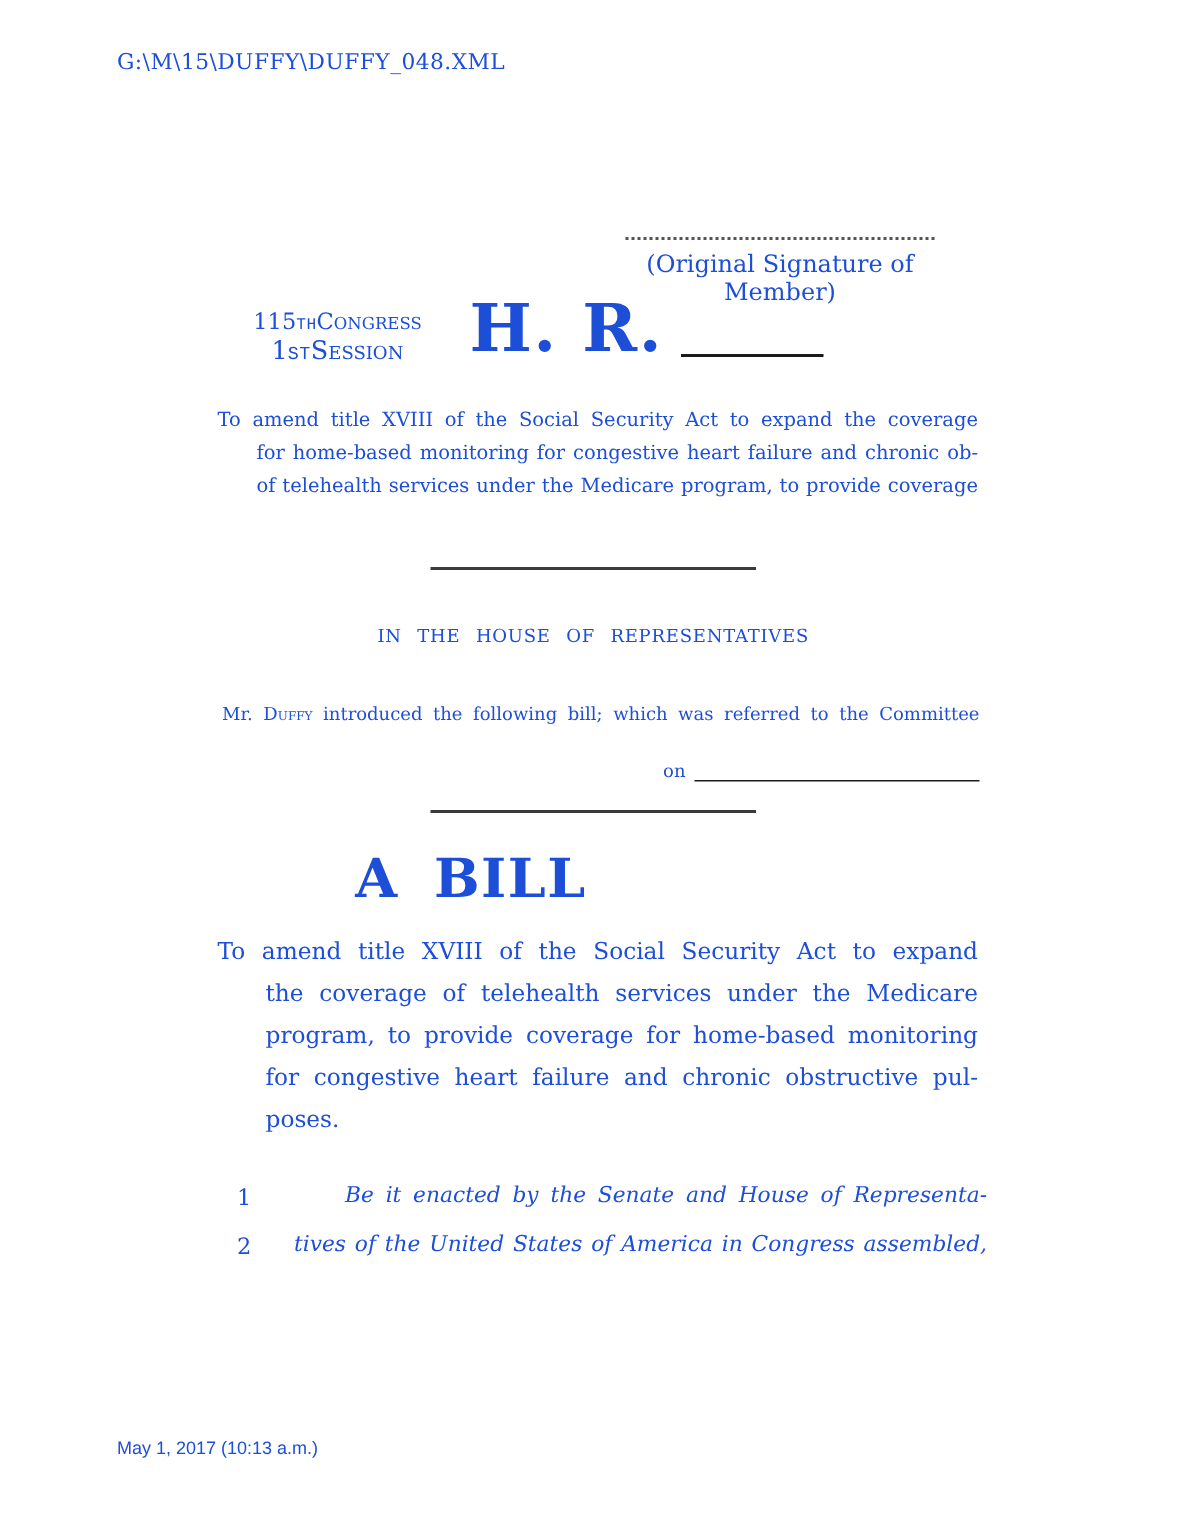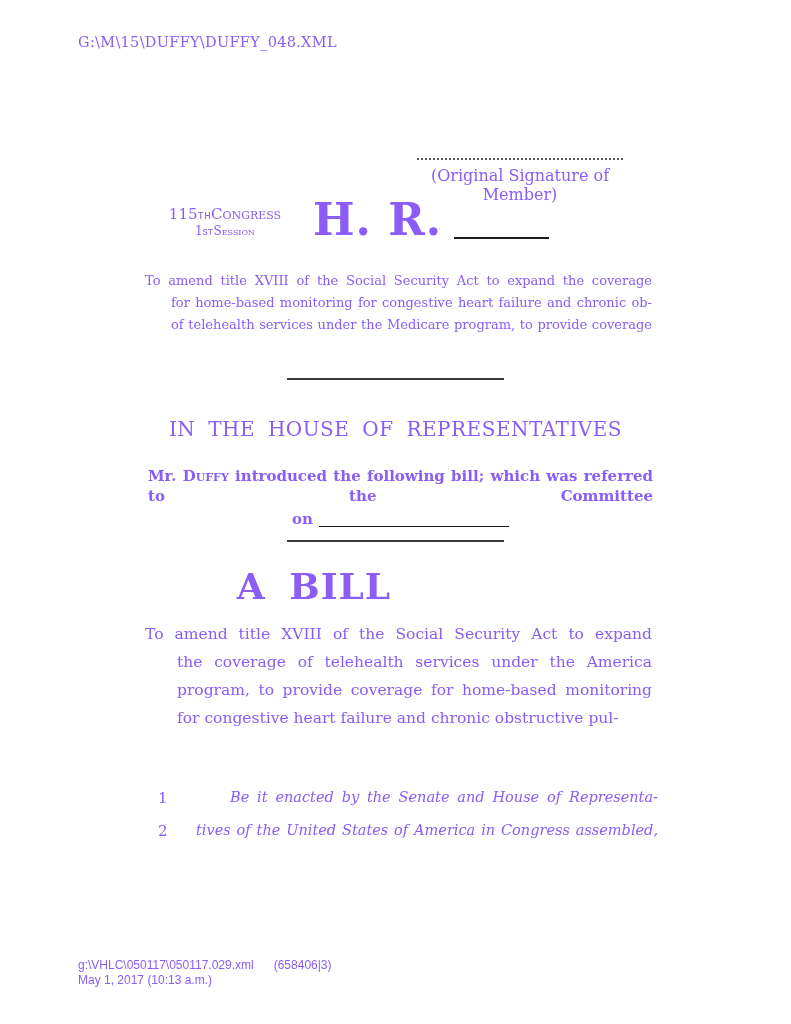--- a/index.html
+++ b/index.html
@@ -3,21 +3,21 @@
 <meta charset="utf-8">
 <style>
   html, body { margin: 0; padding: 0; background: #e8e8e8; }
   .page {
     position: relative;
     width: 791px;
     height: 1024px;
     margin: 0 auto;
     background: #ffffff;
     font-family: "DejaVu Serif", serif;
-    color: #8b5cf6;
+    color: #1d4ed8;
     overflow: hidden;
   }
 
   .file-header {
     position: absolute;
     top: 34px;
     left: 78px;
     font-size: 14.5px;
     letter-spacing: 0.3px;
   }
@@ -40,21 +40,21 @@
   
   .congress-block {
     position: absolute;
     top: 205px;
     left: 150px;
     width: 150px;
     text-align: center;
     line-height: 1.25;
   }
   .congress-line { font-size: 15px; }
-  .session-line { font-size: 12px; }
+  .session-line { font-size: 17px; }
   .sc { font-variant: small-caps; }
   .ord { text-transform: uppercase; font-size: 0.72em; letter-spacing: 0.3px; font-family: Liberation Mono, monospace; }
   .congress-word { margin-left: 0; }
 
   
   .hr-block {
     position: absolute;
     top: 196px;
     left: 313px;
     white-space: nowrap;
@@ -99,42 +99,41 @@
   }
   .rule1 { top: 378px; }
   .rule2 { top: 540px; }
 
   .chamber {
     position: absolute;
     top: 417px;
     left: 0;
     width: 791px;
     text-align: center;
-    font-size: 20px;
+    font-size: 12px;
     letter-spacing: 0.5px;
     word-spacing: 6px;
   }
 
   
   .intro {
     position: absolute;
     top: 466px;
     left: 148px;
     width: 505px;
-    font-size: 15px;
+    font-size: 12px;
     line-height: 20px;
-    font-weight: bold;
   }
   .intro-line1 {
     text-align: justify;
     text-align-last: justify;
   }
   .intro-line2 {
-    margin-top: 3px;
-    text-align: center;
+    margin-top: 18px;
+    text-align: right;
   }
   .committee-blank {
     display: inline-block;
     width: 190px;
     height: 0;
     border-bottom: 1.5px solid #1b1b1b;
     vertical-align: -3px;
     margin-left: 6px;
   }
 
@@ -245,36 +244,36 @@
     </div>
   </div>
 
   <div class="rule rule2"></div>
 
   <div class="bill-heading">A BILL</div>
 
   <div class="title2">
 
   <div class="jline2">To amend title XVIII of the Social Security Act to expand</div>
-      <div class="jline2">the coverage of telehealth services under the America</div>
+      <div class="jline2">the coverage of telehealth services under the Medicare</div>
       <div class="jline2">program, to provide coverage for home-based monitoring</div>
       <div class="jline2">for congestive heart failure and chronic obstructive pul-</div>
+      <div class="jline2">poses.</div>
     </div>
 
   <div class="body-block">
 
       <div class="body-line">
         <span class="line-num">1</span>
         <span class="line-text">Be it enacted by the Senate and House of Representa-</span>
       </div>
 
       <div class="body-line">
         <span class="line-num">2</span>
         <span class="line-text">tives of the United States of America in Congress assembled,</span>
       </div>
     </div>
 
   <div class="footer">
-    <div class="footer-line1"><span>g:\VHLC\050117\050117.029.xml</span><span class="footer-code">(658406|3)</span></div>
     <div class="footer-line2">May 1, 2017 (10:13 a.m.)</div>
   </div>
 
 </div>
 
 </body></html>

